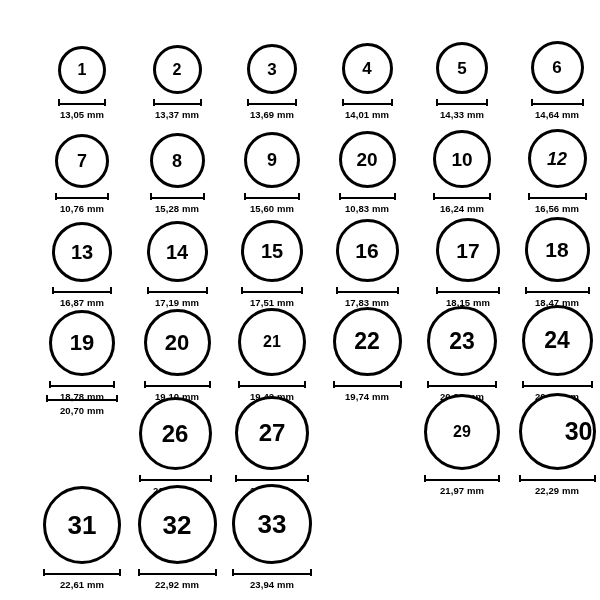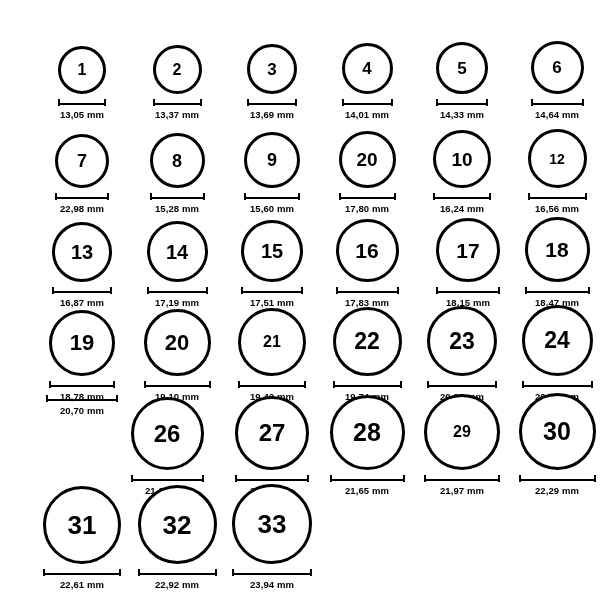--- a/index.html
+++ b/index.html
@@ -109,53 +109,53 @@
         <div class="ring-label" style="font-size: 17px;">6</div>
       </div>
       <div class="measure" style="width: 53px;"></div>
       <div class="mm">14,64 mm</div>
     </div>
     <div class="cell" style="left: 34px; top: 108px; width: 96px;">
       <div class="ring" style="width: 54px; height: 54px; margin-top: 26px;">
         <div class="ring-label" style="font-size: 18px;">7</div>
       </div>
       <div class="measure" style="width: 54px;"></div>
-      <div class="mm">22,98 mm</div>
+      <div class="mm">10,76 mm</div>
     </div>
     <div class="cell" style="left: 129px; top: 108px; width: 96px;">
       <div class="ring" style="width: 55px; height: 55px; margin-top: 25px;">
         <div class="ring-label" style="font-size: 18px;">8</div>
       </div>
       <div class="measure" style="width: 55px;"></div>
       <div class="mm">15,28 mm</div>
     </div>
     <div class="cell" style="left: 224px; top: 108px; width: 96px;">
       <div class="ring" style="width: 56px; height: 56px; margin-top: 24px;">
         <div class="ring-label" style="font-size: 18px;">9</div>
       </div>
       <div class="measure" style="width: 56px;"></div>
       <div class="mm">15,60 mm</div>
     </div>
     <div class="cell" style="left: 319px; top: 108px; width: 96px;">
       <div class="ring" style="width: 57px; height: 57px; margin-top: 23px;">
         <div class="ring-label" style="font-size: 19px;">20</div>
       </div>
       <div class="measure" style="width: 57px;"></div>
-      <div class="mm">17,80 mm</div>
+      <div class="mm">10,83 mm</div>
     </div>
     <div class="cell" style="left: 414px; top: 108px; width: 96px;">
       <div class="ring" style="width: 58px; height: 58px; margin-top: 22px;">
         <div class="ring-label" style="font-size: 19px;">10</div>
       </div>
       <div class="measure" style="width: 58px;"></div>
       <div class="mm">16,24 mm</div>
     </div>
     <div class="cell" style="left: 509px; top: 108px; width: 96px;">
       <div class="ring" style="width: 59px; height: 59px; margin-top: 21px;">
-        <div class="ring-label" style="font-size: 14px;">12</div>
+        <div class="ring-label" style="font-size: 18px; font-style: italic;">12</div>
       </div>
       <div class="measure" style="width: 59px;"></div>
       <div class="mm">16,56 mm</div>
     </div>
     <div class="cell" style="left: 34px; top: 202px; width: 96px;">
       <div class="ring" style="width: 60px; height: 60px; margin-top: 20px;">
         <div class="ring-label" style="font-size: 20px;">13</div>
       </div>
       <div class="measure" style="width: 60px;"></div>
       <div class="mm">16,87 mm</div>
@@ -234,50 +234,43 @@
       <div class="ring" style="width: 71px; height: 71px; margin-top: 9px;">
         <div class="ring-label" style="font-size: 23px;">24</div>
       </div>
       <div class="measure" style="width: 71px;"></div>
       <div class="mm">20,38 mm</div>
     </div>
     <div class="cell" style="left: 34px; top: 390px; width: 96px;">
       <div class="measure" style="width: 72px;"></div>
       <div class="mm">20,70 mm</div>
     </div>
-    <div class="cell" style="left: 119px; top: 390px; width: 96px; justify-content: flex-end;">
+    <div class="cell" style="left: 127px; top: 390px; width: 96px; justify-content: flex-end;">
       <div class="ring" style="width: 73px; height: 73px; margin-top: 7px;">
         <div class="ring-label" style="font-size: 24px;">26</div>
       </div>
       <div class="measure" style="width: 73px;"></div>
       <div class="mm">21,01 mm</div>
     </div>
     <div class="cell" style="left: 224px; top: 390px; width: 96px;">
       <div class="ring" style="width: 74px; height: 74px; margin-top: 6px;">
         <div class="ring-label" style="font-size: 24px;">27</div>
       </div>
       <div class="measure" style="width: 74px;"></div>
       <div class="mm">21,33 mm</div>
     </div>
-    <div class="cell" style="left: 319px; top: 390px; width: 96px;">
-      <div class="ring" style="width: 75px; height: 75px; margin-top: 5px;">
-        <div class="ring-label" style="font-size: 25px;">28</div>
-      </div>
-      <div class="measure" style="width: 75px;"></div>
-      <div class="mm">21,65 mm</div>
-    </div>
     <div class="cell" style="left: 414px; top: 390px; width: 96px;">
       <div class="ring" style="width: 76px; height: 76px; margin-top: 4px;">
         <div class="ring-label" style="font-size: 16px;">29</div>
       </div>
       <div class="measure" style="width: 76px;"></div>
       <div class="mm">21,97 mm</div>
     </div>
     <div class="cell" style="left: 509px; top: 390px; width: 96px;">
-      <div class="ring" style="width: 77px; height: 77px; margin-top: 3px;">
+      <div class="ring" style="width: 77px; height: 77px; margin-top: 3px; justify-content: flex-end;">
         <div class="ring-label" style="font-size: 25px;">30</div>
       </div>
       <div class="measure" style="width: 77px;"></div>
       <div class="mm">22,29 mm</div>
     </div>
     <div class="cell" style="left: 34px; top: 484px; width: 96px;">
       <div class="ring" style="width: 78px; height: 78px; margin-top: 2px;">
         <div class="ring-label" style="font-size: 26px;">31</div>
       </div>
       <div class="measure" style="width: 78px;"></div>

